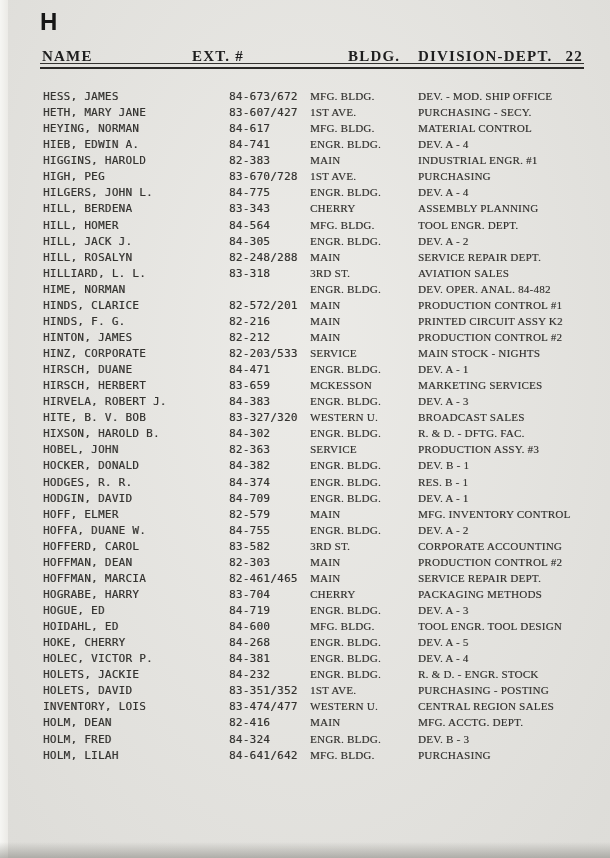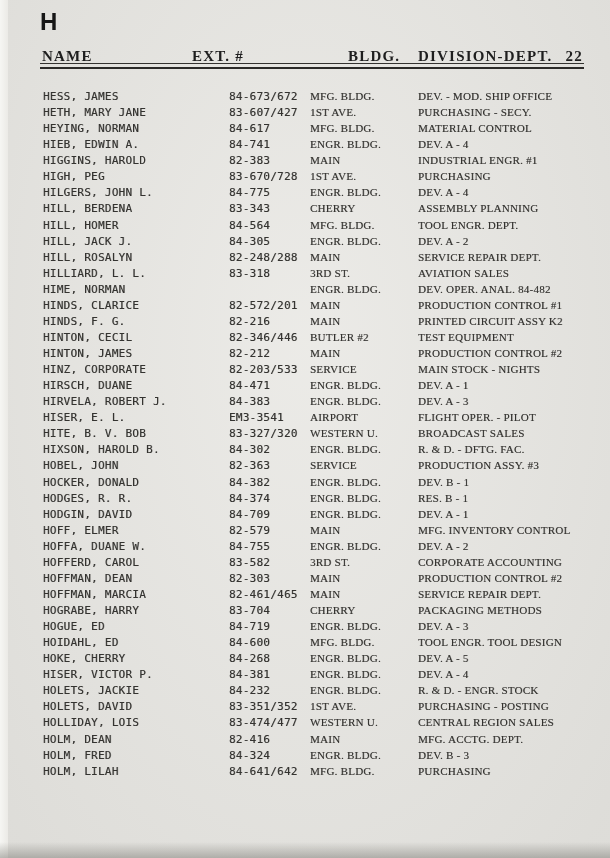--- a/index.html
+++ b/index.html
@@ -166,54 +166,48 @@
       <span class="cell c-bldg">MAIN</span>
       <span class="cell c-div">PRODUCTION CONTROL #1</span>
     </div>
     <div class="row">
       <span class="cell c-name">HINDS, F. G.</span>
       <span class="cell c-ext">82-216</span>
       <span class="cell c-bldg">MAIN</span>
       <span class="cell c-div">PRINTED CIRCUIT ASSY K2</span>
     </div>
     <div class="row">
-      <span class="cell c-name">HINTON, CECIL</span>
-      <span class="cell c-ext">82-346/446</span>
-      <span class="cell c-bldg">BUTLER #2</span>
-      <span class="cell c-div">TEST EQUIPMENT</span>
-    </div>
-    <div class="row">
       <span class="cell c-name">HINTON, JAMES</span>
       <span class="cell c-ext">82-212</span>
       <span class="cell c-bldg">MAIN</span>
       <span class="cell c-div">PRODUCTION CONTROL #2</span>
     </div>
     <div class="row">
       <span class="cell c-name">HINZ, CORPORATE</span>
       <span class="cell c-ext">82-203/533</span>
       <span class="cell c-bldg">SERVICE</span>
       <span class="cell c-div">MAIN STOCK - NIGHTS</span>
     </div>
     <div class="row">
       <span class="cell c-name">HIRSCH, DUANE</span>
       <span class="cell c-ext">84-471</span>
       <span class="cell c-bldg">ENGR. BLDG.</span>
       <span class="cell c-div">DEV. A - 1</span>
     </div>
     <div class="row">
+      <span class="cell c-name">HIRSCH, HERBERT</span>
+      <span class="cell c-ext">83-659</span>
+      <span class="cell c-bldg">MCKESSON</span>
+      <span class="cell c-div">MARKETING SERVICES</span>
+    </div>
+    <div class="row">
       <span class="cell c-name">HIRVELA, ROBERT J.</span>
       <span class="cell c-ext">84-383</span>
       <span class="cell c-bldg">ENGR. BLDG.</span>
       <span class="cell c-div">DEV. A - 3</span>
-    </div>
-    <div class="row">
-      <span class="cell c-name">HISER, E. L.</span>
-      <span class="cell c-ext">EM3-3541</span>
-      <span class="cell c-bldg">AIRPORT</span>
-      <span class="cell c-div">FLIGHT OPER. - PILOT</span>
     </div>
     <div class="row">
       <span class="cell c-name">HITE, B. V. BOB</span>
       <span class="cell c-ext">83-327/320</span>
       <span class="cell c-bldg">WESTERN U.</span>
       <span class="cell c-div">BROADCAST SALES</span>
     </div>
     <div class="row">
       <span class="cell c-name">HIXSON, HAROLD B.</span>
       <span class="cell c-ext">84-302</span>
@@ -292,39 +286,39 @@
       <span class="cell c-bldg">MFG. BLDG.</span>
       <span class="cell c-div">TOOL ENGR. TOOL DESIGN</span>
     </div>
     <div class="row">
       <span class="cell c-name">HOKE, CHERRY</span>
       <span class="cell c-ext">84-268</span>
       <span class="cell c-bldg">ENGR. BLDG.</span>
       <span class="cell c-div">DEV. A - 5</span>
     </div>
     <div class="row">
-      <span class="cell c-name">HISER, VICTOR P.</span>
+      <span class="cell c-name">HOLEC, VICTOR P.</span>
       <span class="cell c-ext">84-381</span>
       <span class="cell c-bldg">ENGR. BLDG.</span>
       <span class="cell c-div">DEV. A - 4</span>
     </div>
     <div class="row">
       <span class="cell c-name">HOLETS, JACKIE</span>
       <span class="cell c-ext">84-232</span>
       <span class="cell c-bldg">ENGR. BLDG.</span>
       <span class="cell c-div">R. &amp; D. - ENGR. STOCK</span>
     </div>
     <div class="row">
       <span class="cell c-name">HOLETS, DAVID</span>
       <span class="cell c-ext">83-351/352</span>
       <span class="cell c-bldg">1ST AVE.</span>
       <span class="cell c-div">PURCHASING - POSTING</span>
     </div>
     <div class="row">
-      <span class="cell c-name">HOLLIDAY, LOIS</span>
+      <span class="cell c-name">INVENTORY, LOIS</span>
       <span class="cell c-ext">83-474/477</span>
       <span class="cell c-bldg">WESTERN U.</span>
       <span class="cell c-div">CENTRAL REGION SALES</span>
     </div>
     <div class="row">
       <span class="cell c-name">HOLM, DEAN</span>
       <span class="cell c-ext">82-416</span>
       <span class="cell c-bldg">MAIN</span>
       <span class="cell c-div">MFG. ACCTG. DEPT.</span>
     </div>

